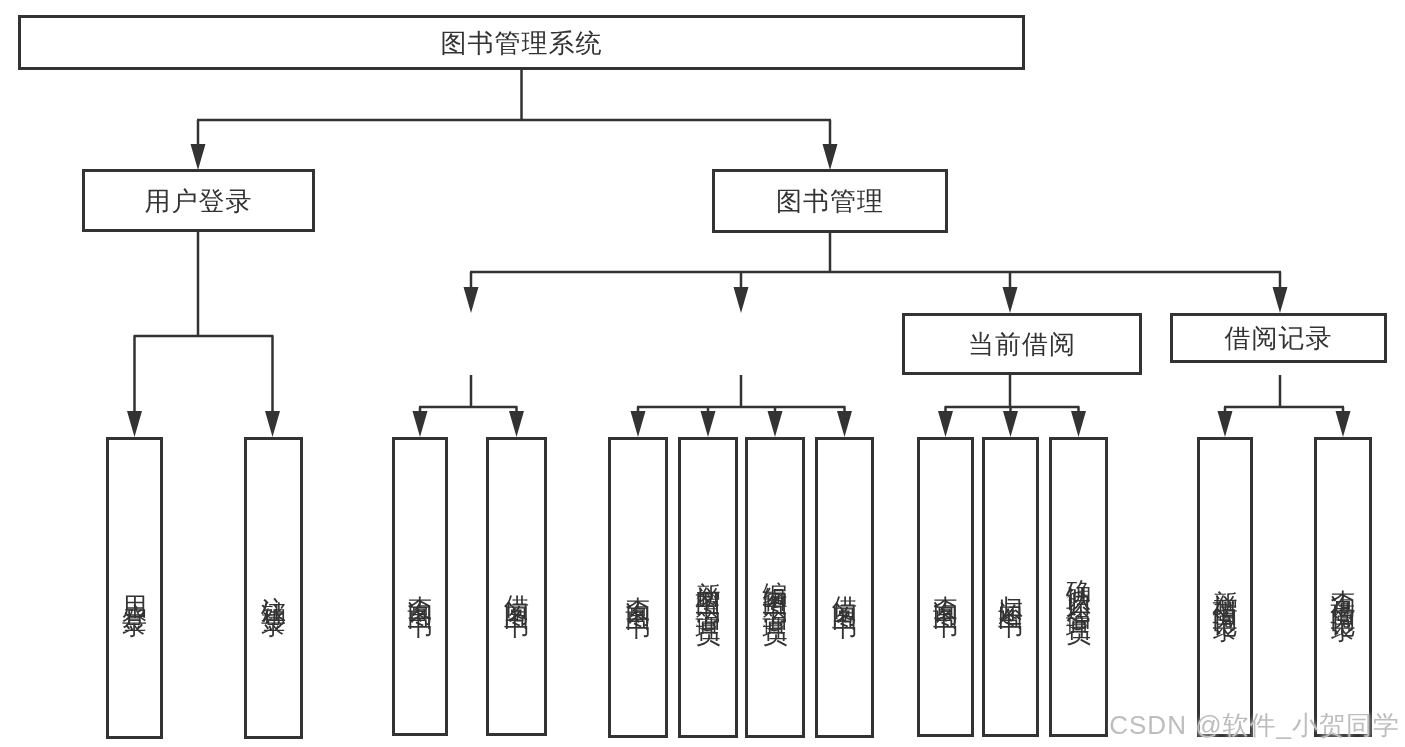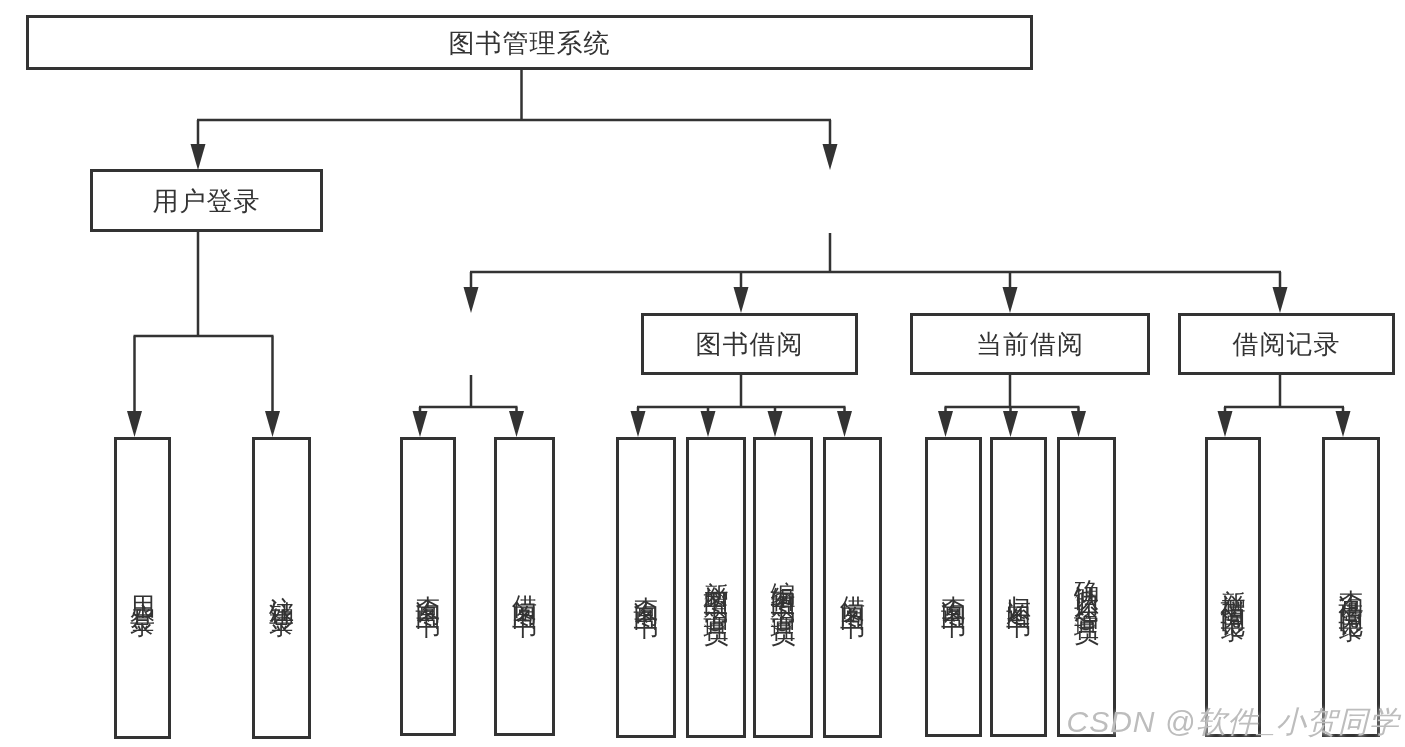--- a/index.html
+++ b/index.html
@@ -3,33 +3,33 @@
 <meta charset="utf-8">
 <style>
   html,body{margin:0;padding:0;background:#ffffff;}
   .canvas{
     position:relative;width:1405px;height:747px;background:#ffffff;
     font-family:"Liberation Sans","DejaVu Sans",sans-serif;color:#333333;overflow:hidden;
   }
   svg.wires{position:absolute;left:0;top:0;width:1405px;height:747px;}
   .node{
     position:absolute;background:#ffffff;border:3px solid #333333;box-sizing:border-box;
-    display:flex;align-items:center;justify-content:center;margin-left:8px;
+    display:flex;align-items:center;justify-content:center;
   }
   .node .lbl{
     font-size:26px;color:#333333;white-space:nowrap;letter-spacing:1px;line-height:1;
   }
   .node.leaf{border-width:3px;}
   .node.leaf .lbl{
     writing-mode:vertical-rl;text-orientation:mixed;
     font-size:25px;letter-spacing:6px;line-height:1;white-space:normal;
   }
   .watermark{
-    position:absolute;right:5px;bottom:4px;font-size:30px;letter-spacing:1px;
-    color:#bdbdbd;text-shadow:0 0 4px rgba(255,255,255,0.95);font-style:italic;
+    position:absolute;right:5px;bottom:4px;font-size:26px;letter-spacing:1px;
+    color:#bdbdbd;text-shadow:0 0 4px rgba(255,255,255,0.95);
   }
 </style>
 </head>
 <body>
 
 <div class="canvas">
 
   <svg class="wires" viewBox="0 0 1405 747">
     <g stroke="#333333" stroke-width="2.5" fill="none">
 
@@ -70,28 +70,28 @@
     </g>
   </svg>
 
   <div class="node" style="left:18px;top:15px;width:1007px;height:55px;">
     <span class="lbl">图书管理系统</span>
   </div>
 
   <div class="node" style="left:82px;top:169px;width:233px;height:63px;">
     <span class="lbl">用户登录</span>
   </div>
+  <div class="node" style="left:712px;top:169px;width:236px;height:64px;">
+    <span class="lbl">图书管理</span>
+  </div>
 
-  <div class="node" style="left:633px;top:313px;width:217px;height:62px;">
-    <span class="lbl">图书借阅</span>
-  </div>
   <div class="node" style="left:902px;top:313px;width:240px;height:62px;">
     <span class="lbl">当前借阅</span>
   </div>
-  <div class="node" style="left:1170px;top:313px;width:217px;height:62px;">
+  <div class="node" style="left:1170px;top:313px;width:217px;height:50px;">
     <span class="lbl">借阅记录</span>
   </div>
 
   <div class="node leaf" style="left:106px;top:437px;width:57px;height:302px;">
     <span class="lbl">用户登录</span>
   </div>
   <div class="node leaf" style="left:244px;top:437px;width:59px;height:302px;">
     <span class="lbl">注销登录</span>
   </div>
 

